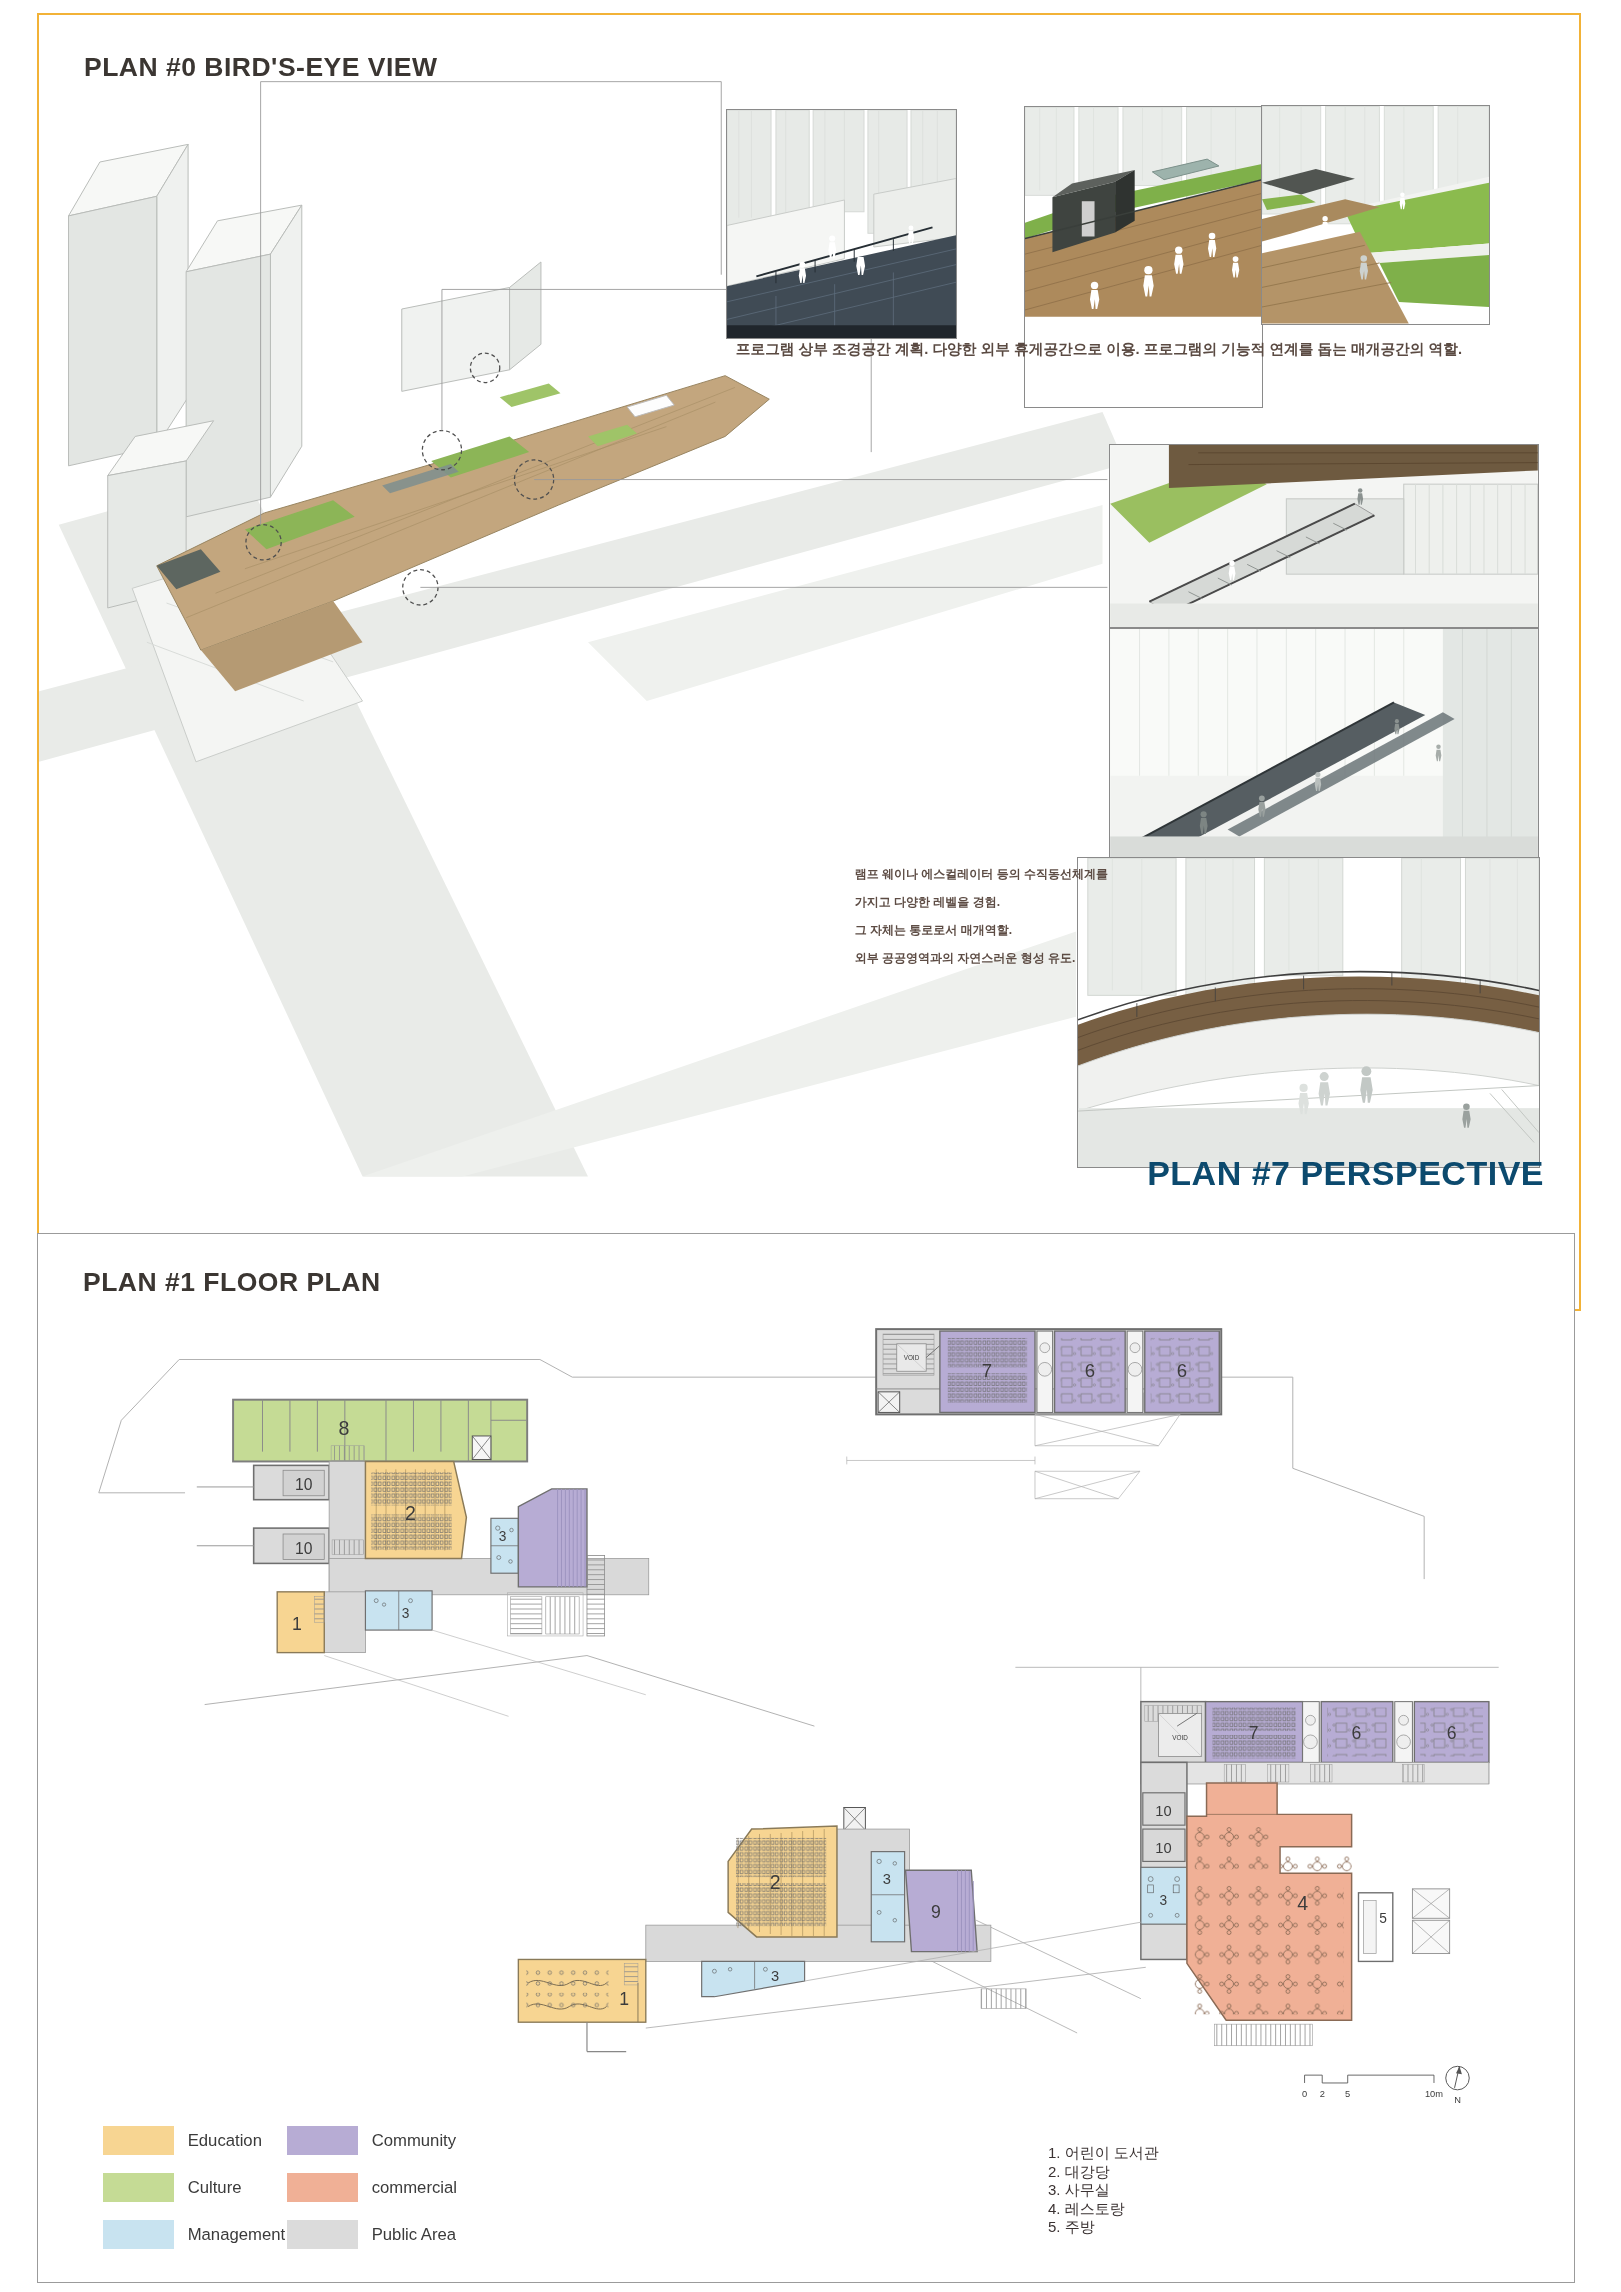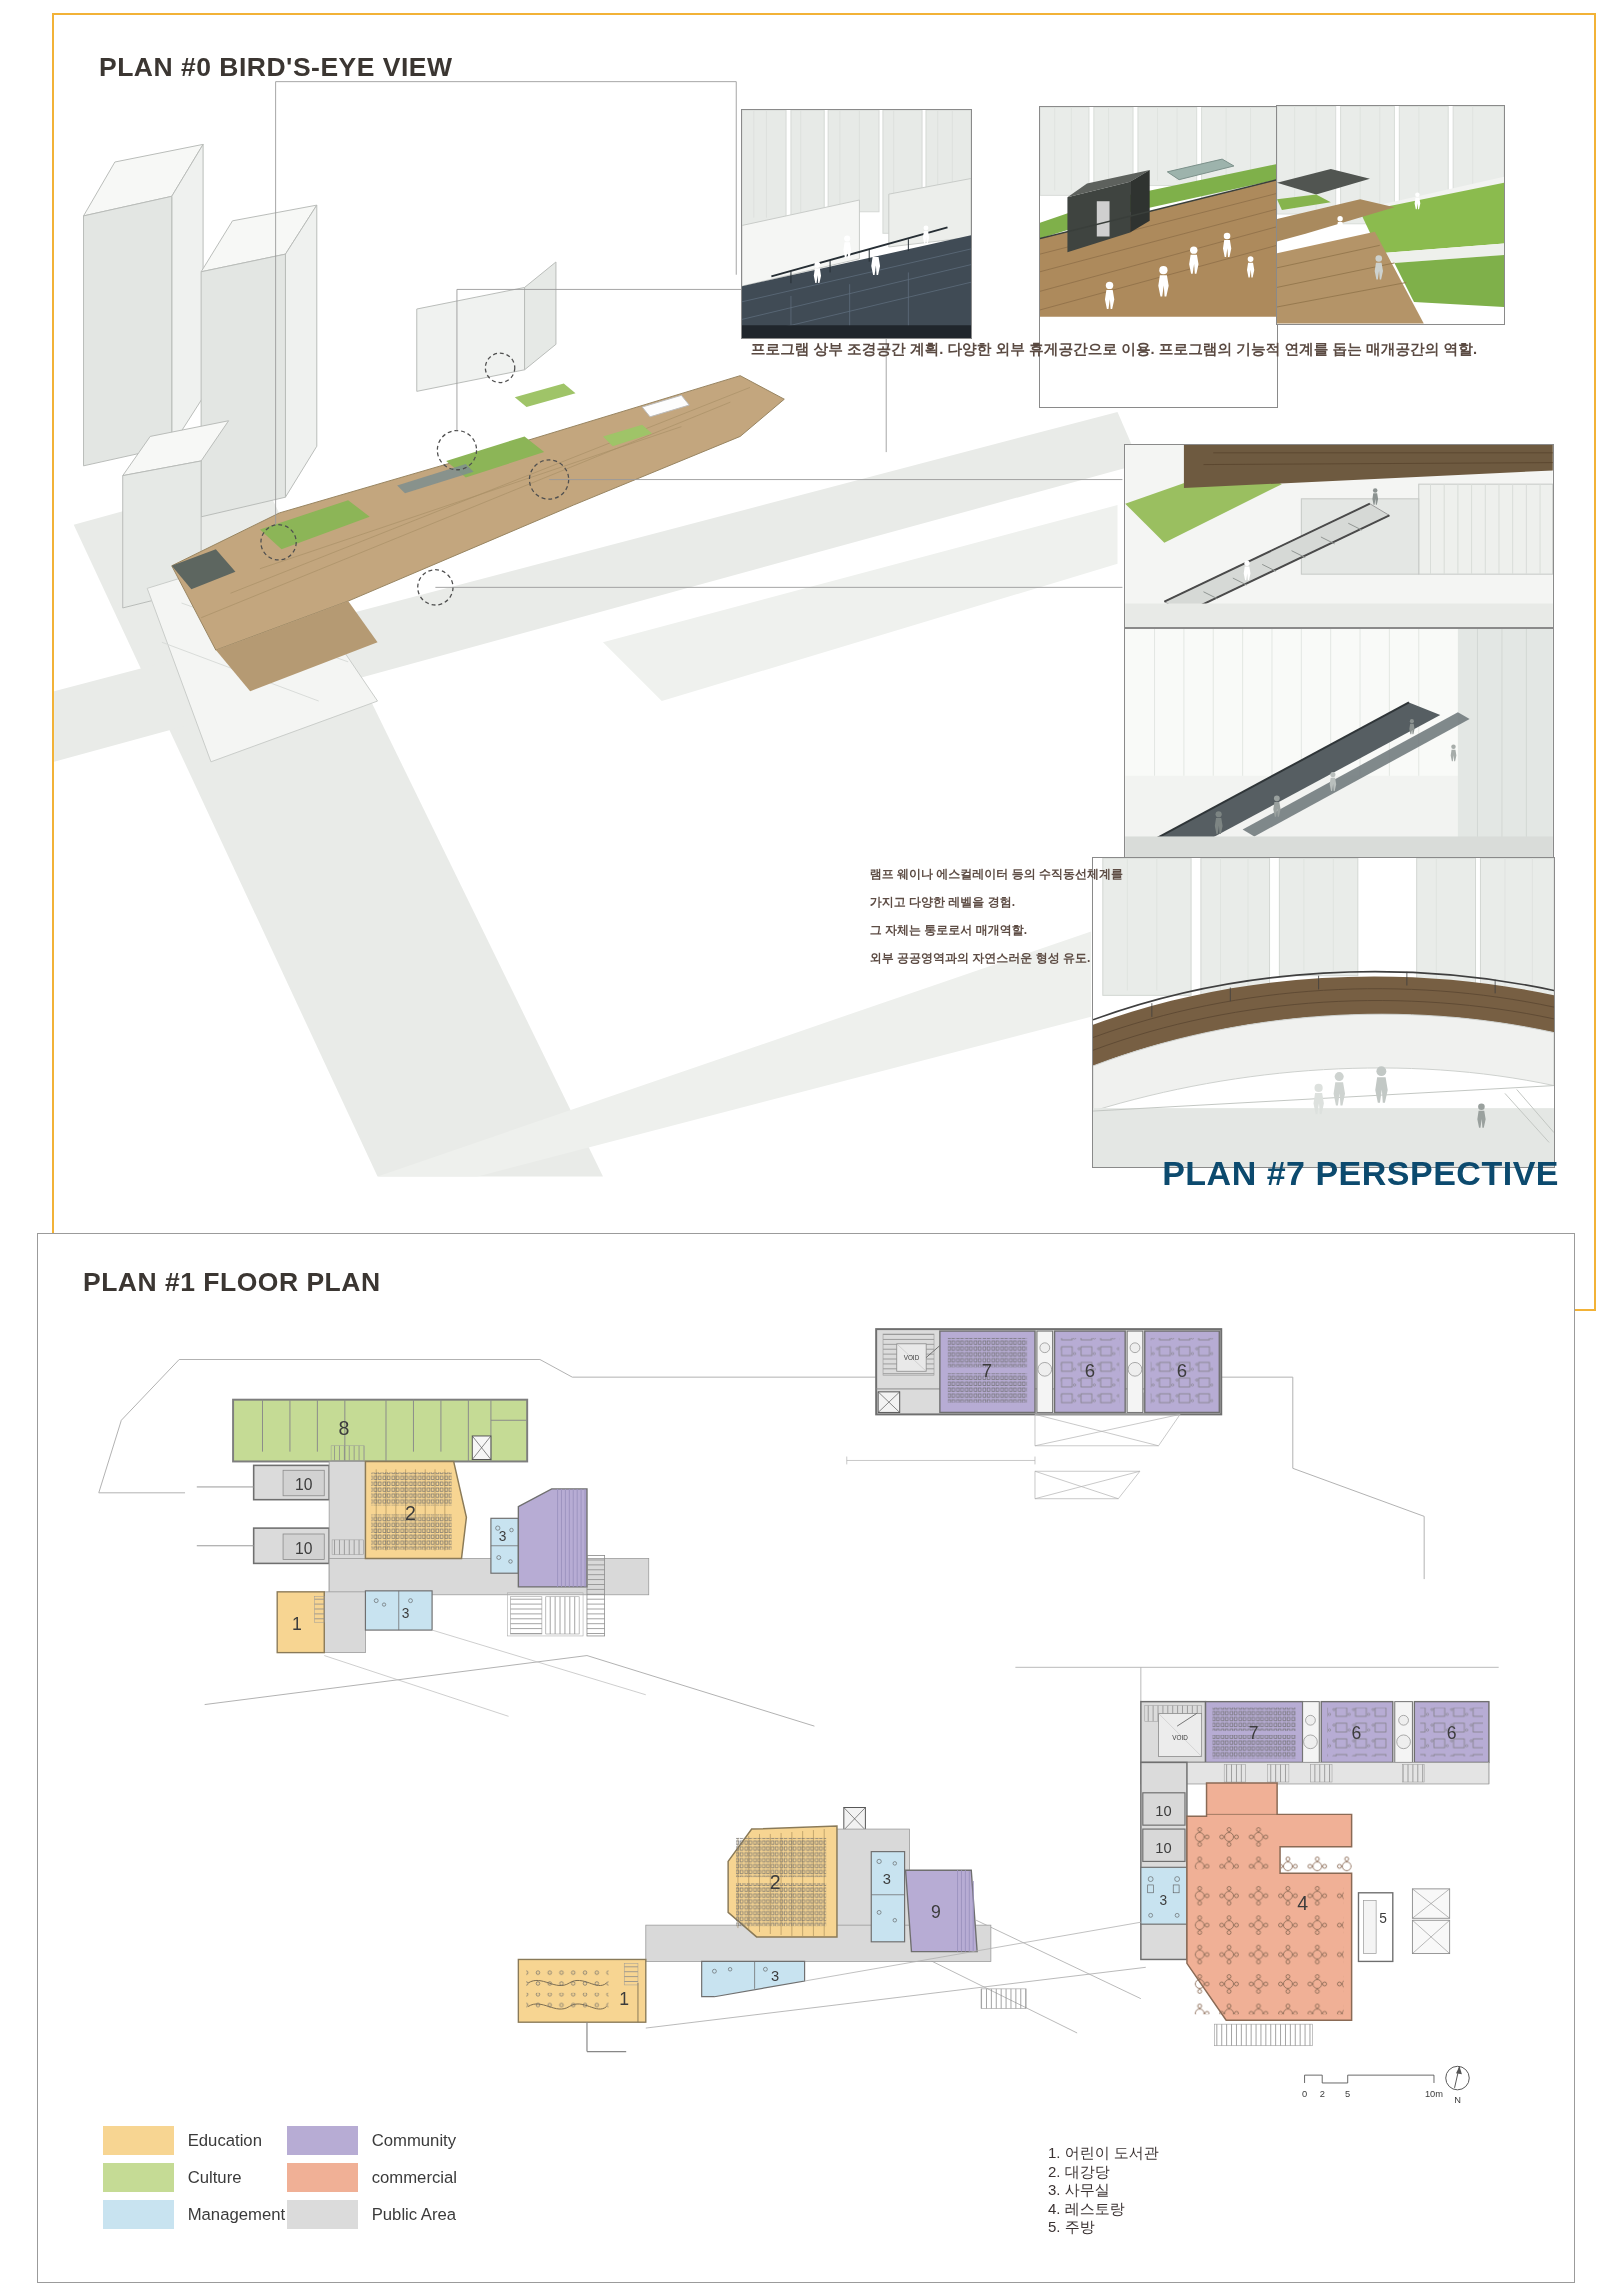--- a/index.html
+++ b/index.html
@@ -1,31 +1,31 @@
 <!DOCTYPE html>
 <html><head>
 <meta charset="utf-8">
 <style>
   html,body{margin:0;padding:0;background:#fff;}
   body{width:1621px;height:2293px;position:relative;font-family:"Liberation Sans",sans-serif;color:#3b3530;}
   .sheet{position:absolute;inset:0;outline:1px solid #e3e3e3;}
   .panel{position:absolute;background:#fff;box-sizing:border-box;}
-  #panel-top{left:37px;top:12.7px;width:1544px;height:1298px;border:2.9px solid #F2B237;margin-left:15px;}
+  #panel-top{left:37px;top:12.7px;width:1544px;height:1298px;border:2.9px solid #F2B237;}
   #panel-bottom{left:37px;top:1233px;width:1538px;height:1050px;border:1px solid #9b9b9b;}
   .ptitle{position:absolute;font-size:26.5px;font-weight:bold;letter-spacing:0.5px;color:#3b3632;white-space:nowrap;}
   .inset{position:absolute;border:1px solid #8a8a8a;background:#fff;overflow:hidden;}
   .inset svg{display:block;}
   .caption{position:absolute;top:325px;left:580px;width:843px;text-align:right;font-size:14.7px;font-weight:600;color:#5a4a42;white-space:nowrap;z-index:6;}
   .anno-right{position:absolute;top:845px;right:471px;text-align:left;font-size:12px;font-weight:600;line-height:28px;color:#5d4c44;z-index:6;}
   .anno-left{position:absolute;left:46px;top:1072px;font-size:15.7px;font-weight:600;line-height:30px;color:#5d4c44;z-index:6;}
   .persp-label{position:absolute;right:35px;top:1139px;font-size:34px;font-weight:bold;letter-spacing:0.5px;color:#0c4a6e;z-index:8;white-space:nowrap;}
   
   .edu{fill:#F7D592}.cul{fill:#C5DB95}.mgm{fill:#C8E3F0}.cmu{fill:#B7ACD4}.cms{fill:#F0B096}.pub{fill:#DBDBDB}
   svg text{font-family:"Liberation Sans",sans-serif;fill:#3c3c3c;}
-  .legend{position:absolute;left:65px;top:892px;display:grid;grid-template-columns:184px 216px;row-gap:8px;z-index:5;}
+  .legend{position:absolute;left:65px;top:892px;display:grid;grid-template-columns:184px 216px;row-gap:18px;z-index:5;}
   .leg-item{display:flex;align-items:center;}
   .leg-swatch{width:71px;height:29px;margin-right:13.7px;flex:0 0 auto;}
   .leg-label{font-size:16.7px;color:#3b3b3b;}
   .keycol{position:absolute;top:910px;font-size:15px;line-height:18.6px;color:#3b3333;font-weight:500;z-index:5;white-space:nowrap;}
   #keycol1{left:1010px;} #keycol2{left:1266px;}
   .defs-holder{position:absolute;width:0;height:0;overflow:hidden;}
 </style>
 </head>
 <body>
 

